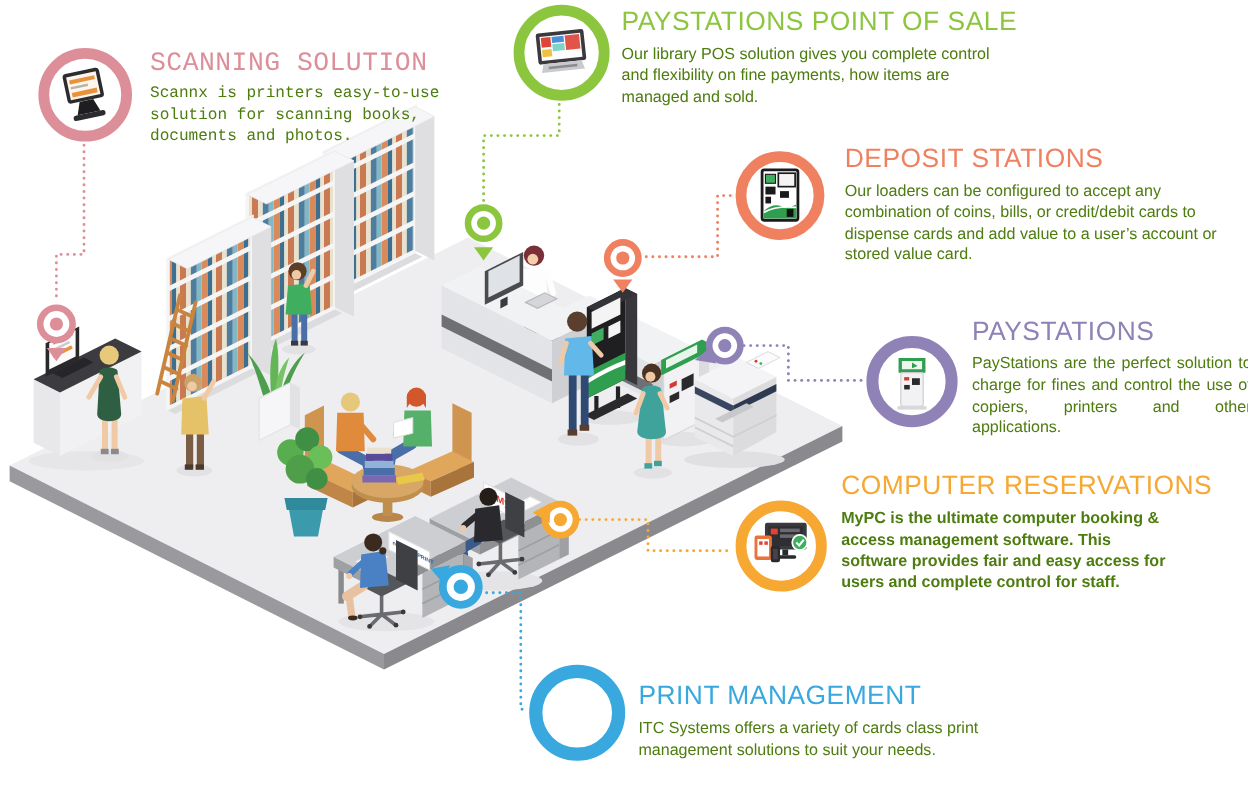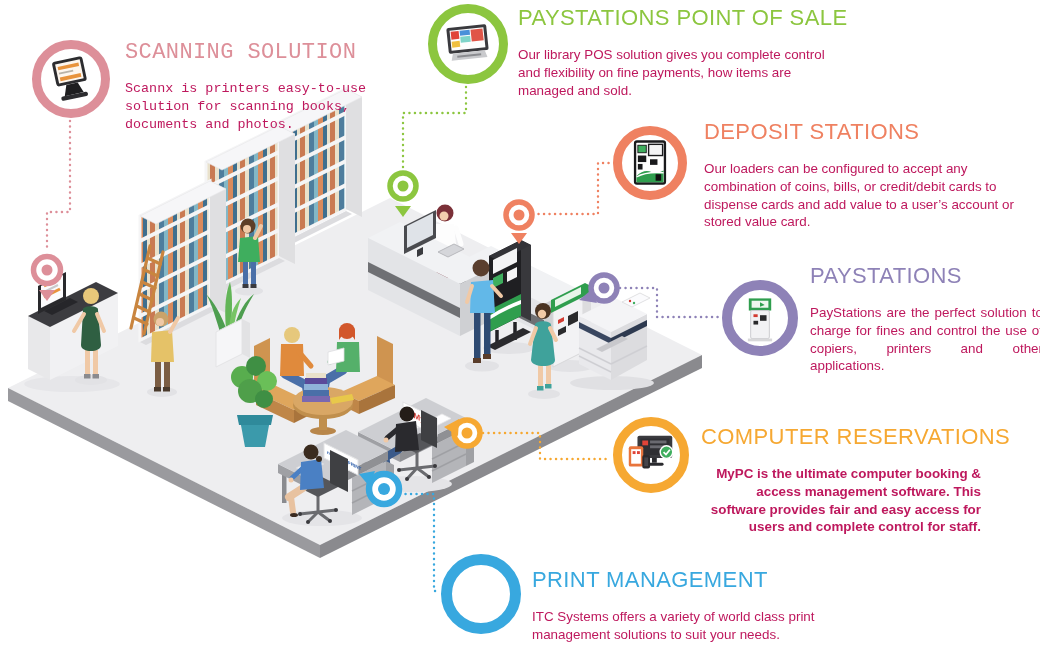--- a/index.html
+++ b/index.html
@@ -1,21 +1,21 @@
 <!DOCTYPE html>
 <html><head>
 <meta charset="utf-8">
 <style>
   html,body{margin:0;padding:0;background:#fff;}
   #canvas{position:relative;width:1040px;height:656px;background:#fff;overflow:hidden;
           font-family:"Liberation Sans",sans-serif;}
   .scene-svg{position:absolute;left:0;top:0;}
   .callout{position:absolute;}
   .callout .title{font-size:22px;font-weight:400;letter-spacing:.4px;color:var(--accent);white-space:nowrap;}
-  .callout .desc{font-size:13.4px;line-height:1.33;color:#be185d;margin-top:15px;}
+  .callout .desc{font-size:13.4px;line-height:1.33;color:#4d7c0f;margin-top:5px;}
   .badge{position:absolute;border-radius:50%;background:#fff;border-style:solid;border-color:var(--accent);
          box-sizing:border-box;display:flex;align-items:center;justify-content:center;}
   .desc.justify{text-align:justify;}
 </style>
 </head>
 <body>
 
 <div id="canvas">
 
 <svg class="scene-svg" width="1040" height="656" viewBox="0 0 1040 656">
@@ -505,27 +505,27 @@
       <circle cx="46" cy="27" r="6.5" fill="#3fae5e" stroke="#ffffff" stroke-width="1.5"></circle>
       <path d="M43,27 L45.5,29.5 L49.5,24.5" stroke="#ffffff" stroke-width="1.8" fill="none"></path>
       <rect x="7" y="21" width="15" height="21" rx="2" fill="#e8743c"></rect>
       <rect x="9.5" y="24" width="10" height="15" fill="#ffffff"></rect>
       <rect x="11" y="26" width="3" height="3" fill="#e04438"></rect>
       <rect x="15.5" y="26" width="3" height="3" fill="#e04438"></rect>
       <rect x="21" y="30" width="8" height="14" rx="2" fill="#2a2a2e"></rect>
       <rect x="23" y="32.5" width="4" height="9" fill="#44444a"></rect>
     </svg>
   </div>
-  <div class="callout" style="left: 701px; top: 424px; text-align: right; --accent: #f6a832;">
+  <div class="callout" style="left: 701px; top: 392px; --accent: #f6a832;">
     <div class="title">COMPUTER RESERVATIONS</div>
     <div class="desc" style="width:280px;font-weight:bold;">MyPC is the ultimate computer booking &amp; access management software. This software provides fair and easy access for users and complete control for staff.</div>
   </div>
 </div>
 
 <div>
   <div class="badge" style="left: 441px; top: 554px; width: 80px; height: 80px; border-width: 11px; --accent: #38a8df;"></div>
   <div class="callout" style="left: 532px; top: 567px; --accent: #38a8df;">
     <div class="title">PRINT MANAGEMENT</div>
-    <div class="desc" style="width:318px;">ITC Systems offers a variety of world class print management solutions to suit your needs.</div>
+    <div class="desc" style="width:318px;">ITC Systems offers a variety of cards class print management solutions to suit your needs.</div>
   </div>
 </div>
 
 </div>
 
 </body></html>

